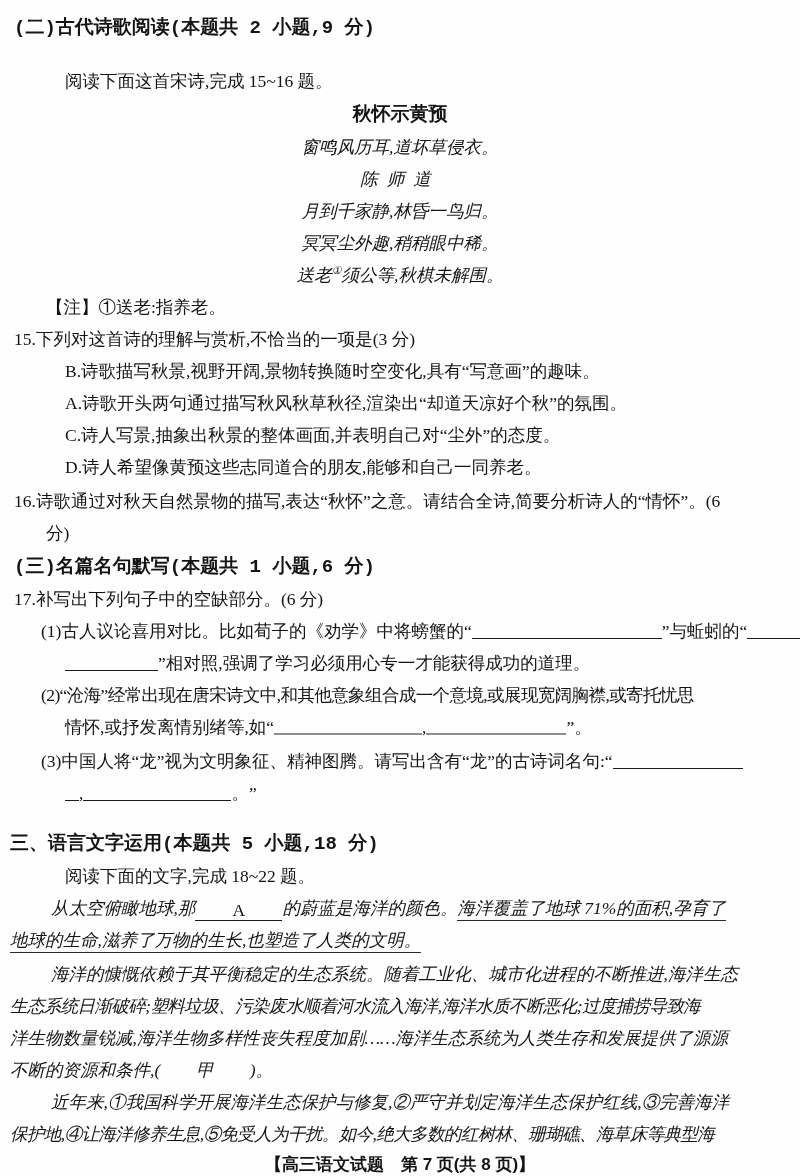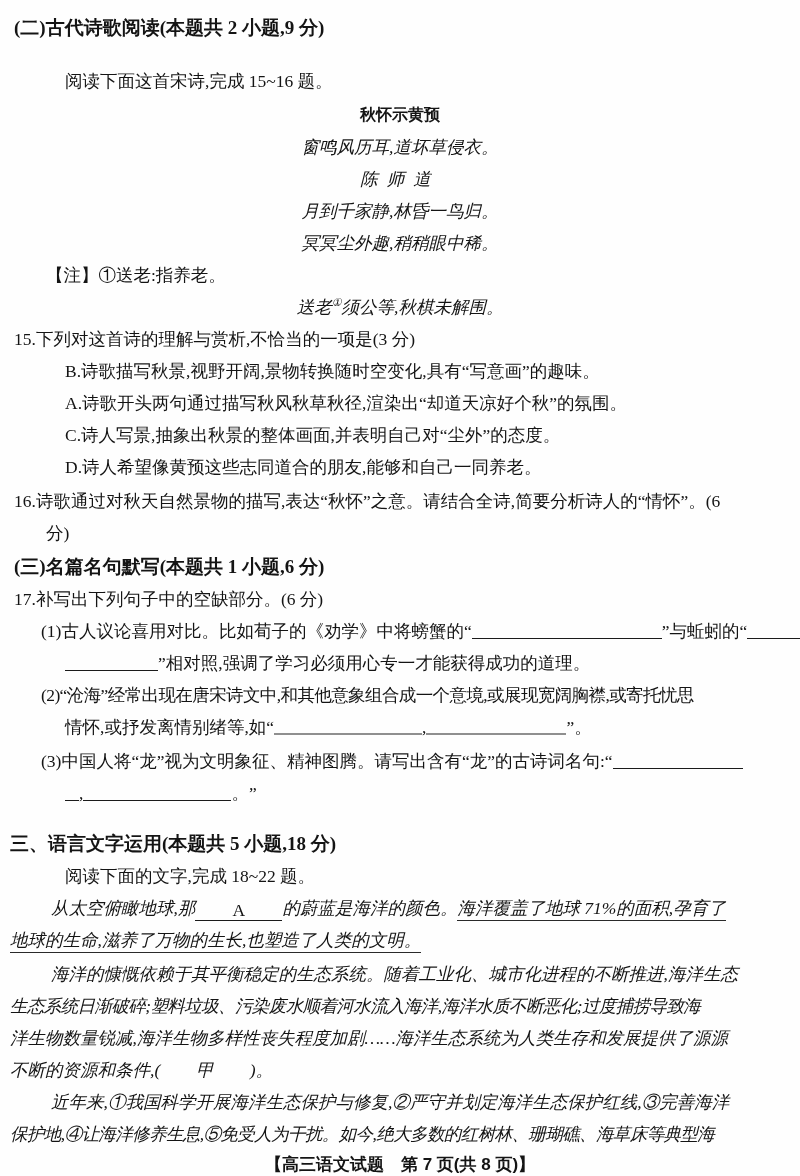--- a/index.html
+++ b/index.html
@@ -7,21 +7,21 @@
     position:relative;
     width:800px;height:1176px;
     box-sizing:border-box;
     padding:12px 10px 0 10px;
     background:#fefefe;
     color:#141414;
     font-family:"Liberation Serif", serif;
     overflow:hidden;
   }
   .ln{font-size:17.5px;height:32px;line-height:32px;white-space:nowrap;}
-  .h{font-family:Liberation Serif, serif;font-weight:700;font-size:19px;}
+  .h{font-family:Liberation Mono, monospace;font-weight:700;font-size:19px;}
   .kai{font-style:italic;}
   .ctr{text-align:center;}
   .in4{padding-left:4px}
   .in31{padding-left:31px}
   .in36{padding-left:36px}
   .in41{padding-left:41px}
   .in55{padding-left:55px}
   .mt2{margin-top:2px}.mt3{margin-top:19px}.mt4{margin-top:21px}
   .fit{letter-spacing:-0.6px;}
   sup{font-size:11px;vertical-align:super;line-height:0;}
@@ -32,43 +32,43 @@
     vertical-align:-2px;
     text-align:center;
   }
   .blank.gray{border-bottom:2px solid #8f8f8f;}
   .b190{width:190px}.b62{width:62px}.b93{width:93px}
   .b148{width:148px}.b140{width:140px}.b130{width:130px}.b14{width:14px}
   .b87{width:87px}.b85{width:85px}
   .lbl{font-style:normal;font-size:17.5px;}
   .u{border-bottom:1.2px solid #2a2a2a;padding-bottom:2px;}
   .jia{display:inline-block;margin:0 36px;font-style:italic;}
-  .poem-title{font-size:16px;}
+  .poem-title{font-size:19px;}
   .author{letter-spacing:9px;}
   .footer{
     text-align:center;
     font-family:"Liberation Sans", sans-serif;
     font-weight:700;font-size:17px;height:30px;line-height:30px;
   }
 </style>
 </head>
 <body>
 
 <div class="page">
 
   <div class="ln h in4">(二)古代诗歌阅读(本题共 2 小题,9 分)</div>
   <div class="ln in55 mt4">阅读下面这首宋诗,完成 15~16 题。</div>
 
   <div class="ln h ctr poem-title mt2">秋怀示黄预</div>
   <div class="ln kai ctr">窗鸣风历耳,道坏草侵衣。</div>
   <div class="ln kai ctr author">陈师道</div>
   <div class="ln kai ctr">月到千家静,林昏一鸟归。</div>
   <div class="ln kai ctr">冥冥尘外趣,稍稍眼中稀。</div>
+  <div class="ln kai ctr"><span>送老</span><sup>①</sup><span>须公等,秋棋未解围。</span></div>
   <div class="ln in36">【注】①送老:指养老。</div>
-  <div class="ln kai ctr"><span>送老</span><sup>①</sup><span>须公等,秋棋未解围。</span></div>
 
   <div class="ln in4">15.下列对这首诗的理解与赏析,不恰当的一项是(3 分)</div>
   <div class="ln in55">B.诗歌描写秋景,视野开阔,景物转换随时空变化,具有“写意画”的趣味。</div>
   <div class="ln in55">A.诗歌开头两句通过描写秋风秋草秋径,渲染出“却道天凉好个秋”的氛围。</div>
   <div class="ln in55">C.诗人写景,抽象出秋景的整体画面,并表明自己对“尘外”的态度。</div>
   <div class="ln in55">D.诗人希望像黄预这些志同道合的朋友,能够和自己一同养老。</div>
 
   <div class="ln in4 mt2">16.诗歌通过对秋天自然景物的描写,表达“秋怀”之意。请结合全诗,简要分析诗人的“情怀”。(6</div>
   <div class="ln in36">分)</div>
 

